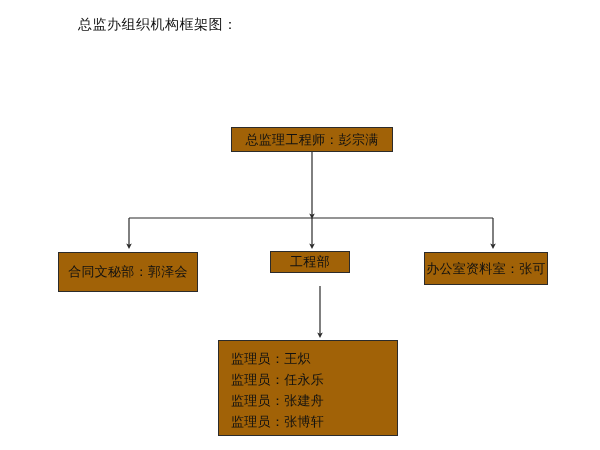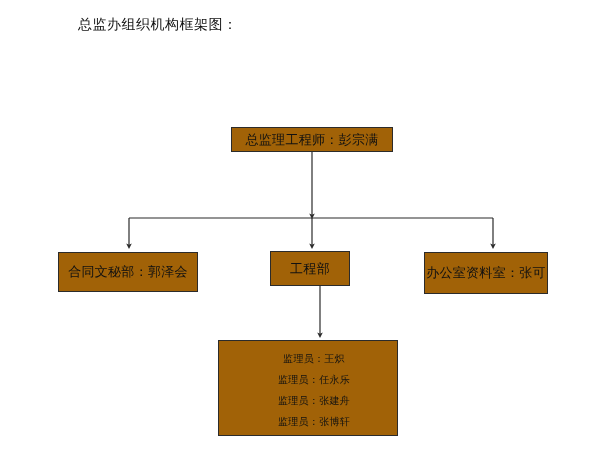--- a/index.html
+++ b/index.html
@@ -79,52 +79,51 @@
     left: 58px;
     top: 252px;
     width: 140px;
     height: 40px;
   }
 
   #node-engineering {
     left: 270px;
     top: 251px;
     width: 80px;
-    height: 35px;
+    height: 22px;
   }
 
   #node-office {
     left: 424px;
     top: 252px;
     width: 124px;
-    height: 42px;
+    height: 33px;
   }
 
   #node-supervisors {
     left: 218px;
     top: 340px;
     width: 180px;
     height: 96px;
     display: block;
     padding: 7px 0 0 0;
   }
 
   .supervisor-list {
     list-style: none;
     margin: 0;
     padding: 0 0 0 12px;
   }
 
   .supervisor-item {
-    font-size: 10px;
+    font-size: 13px;
     line-height: 21px;
     white-space: nowrap;
     letter-spacing: 0.3px;
     color: #111111;
-    text-align: center;
   }
 </style>
 </head>
 <body>
 
 <div id="org-canvas">
 
   <div class="doc-title">总监办组织机构框架图：</div>
 
   <svg class="connectors" viewBox="0 0 600 450" width="600" height="450" xmlns="http://www.w3.org/2000/svg">

